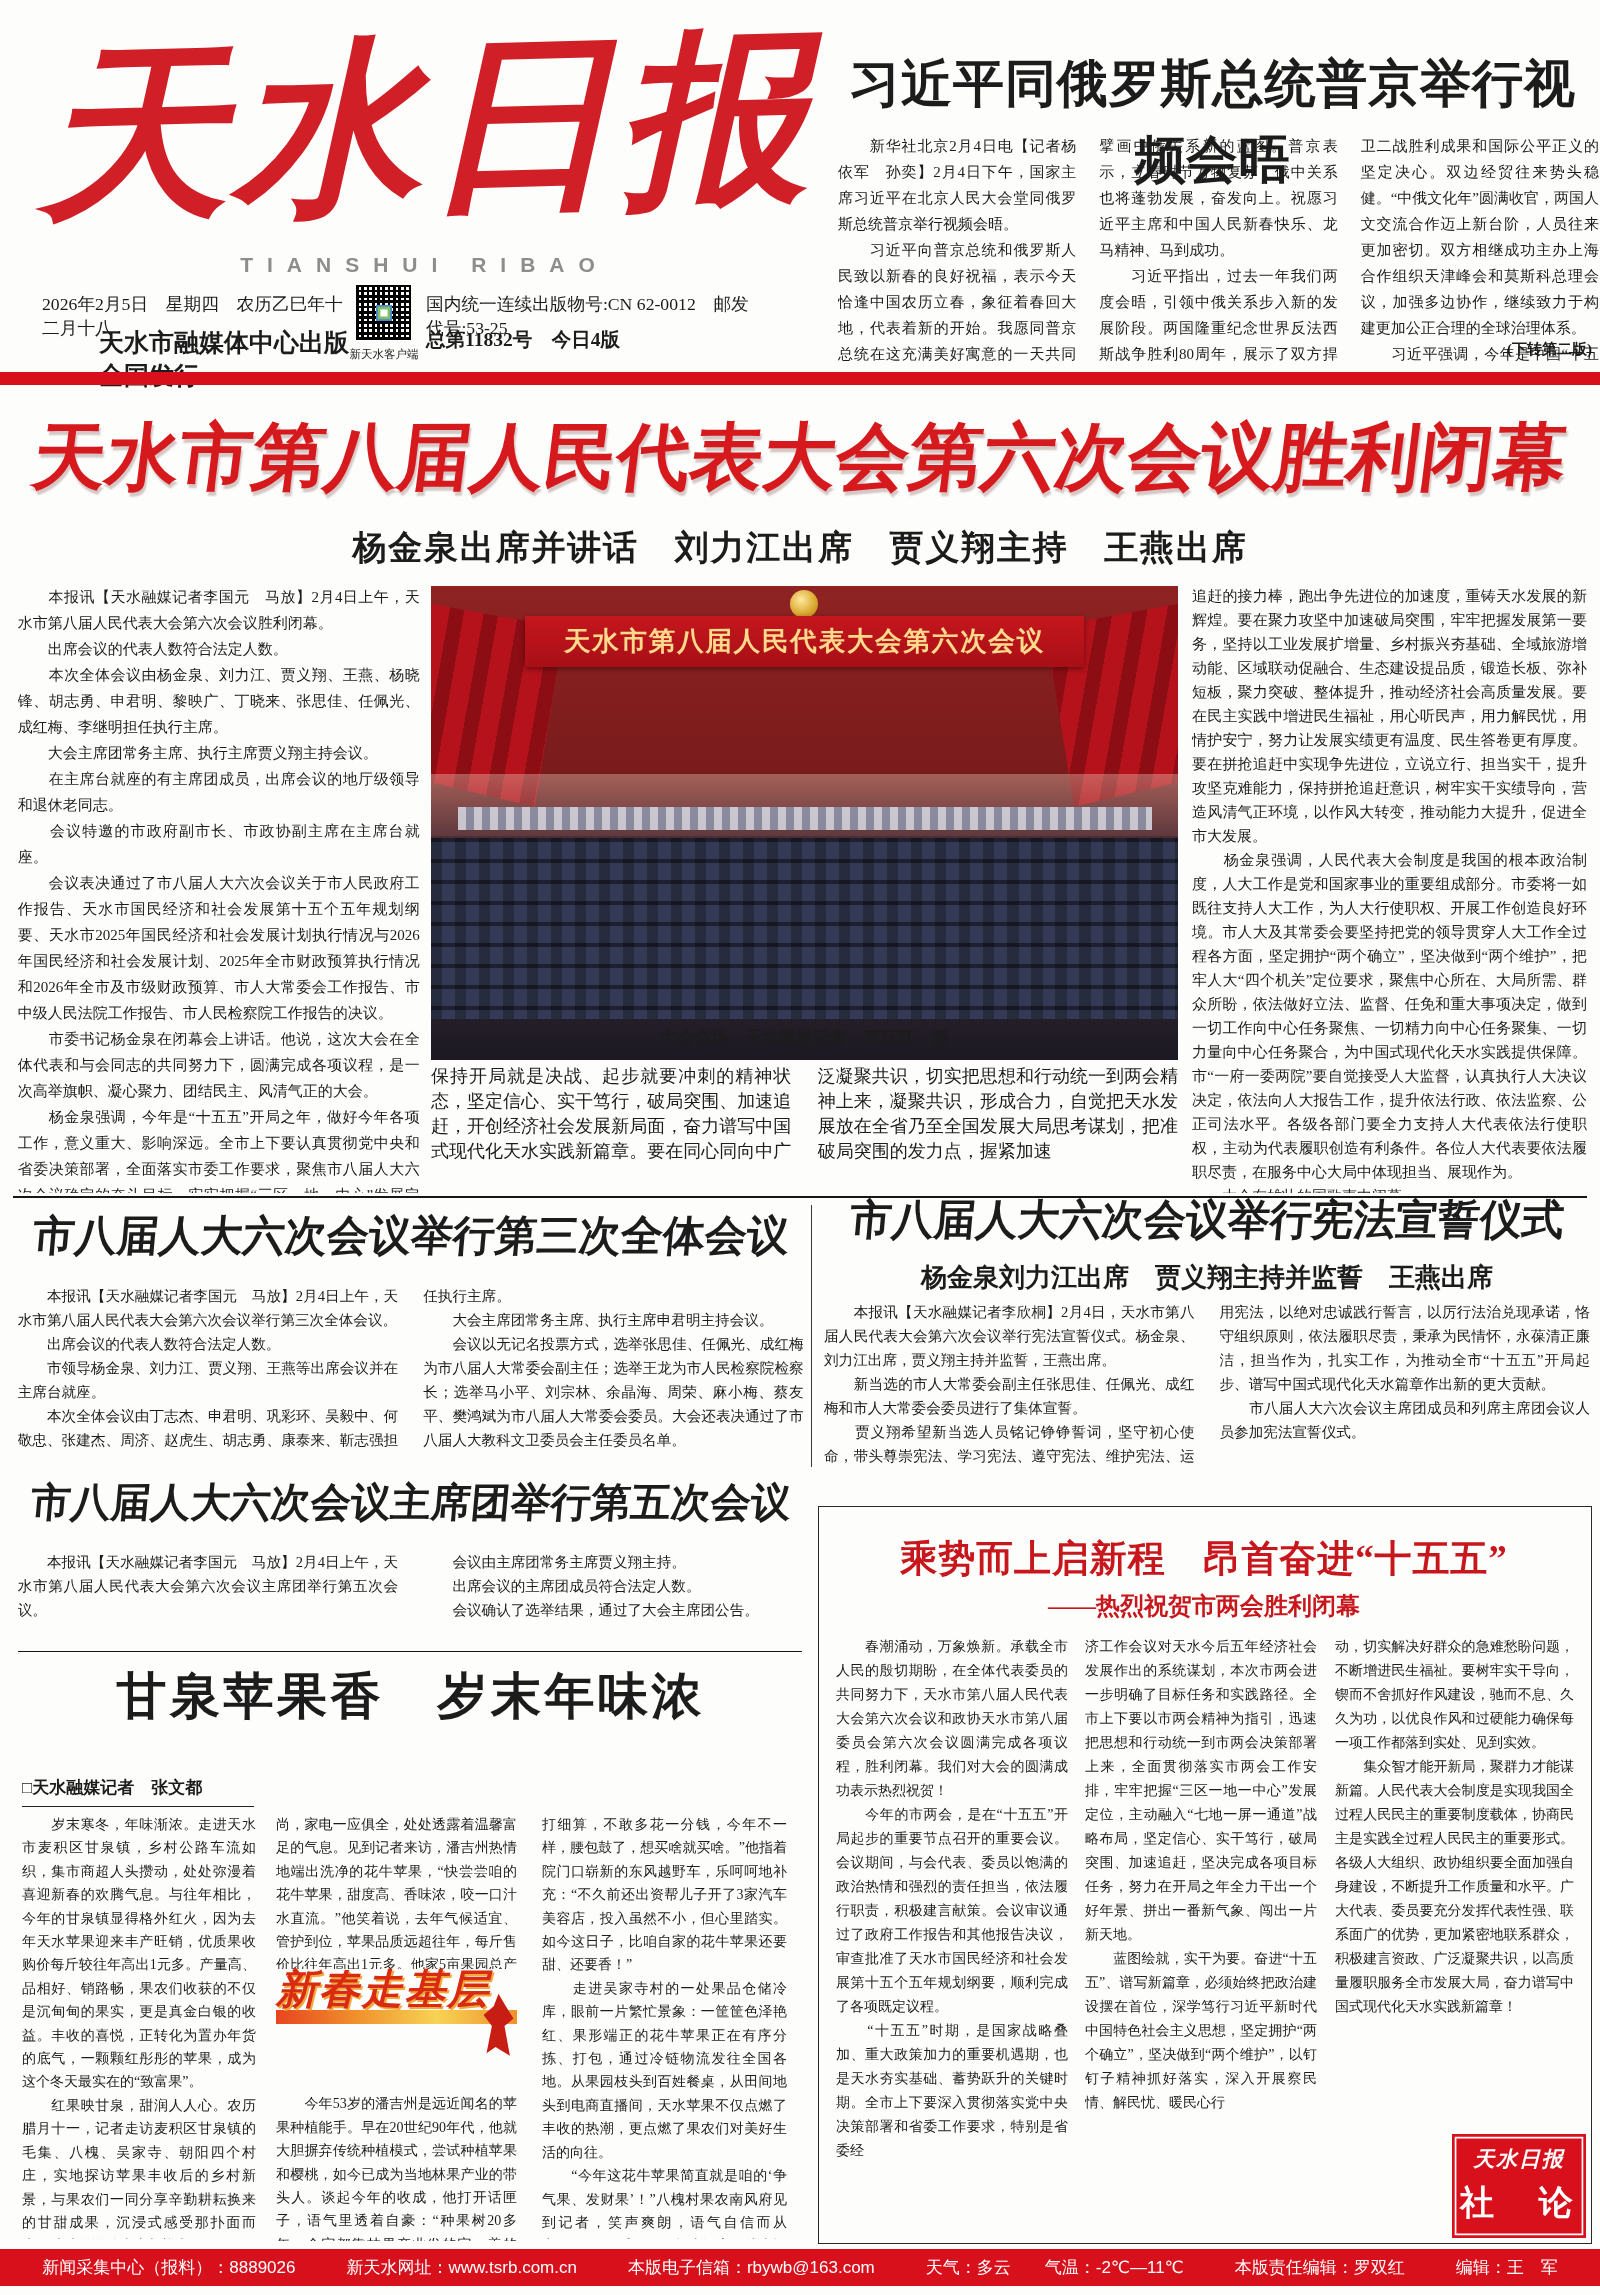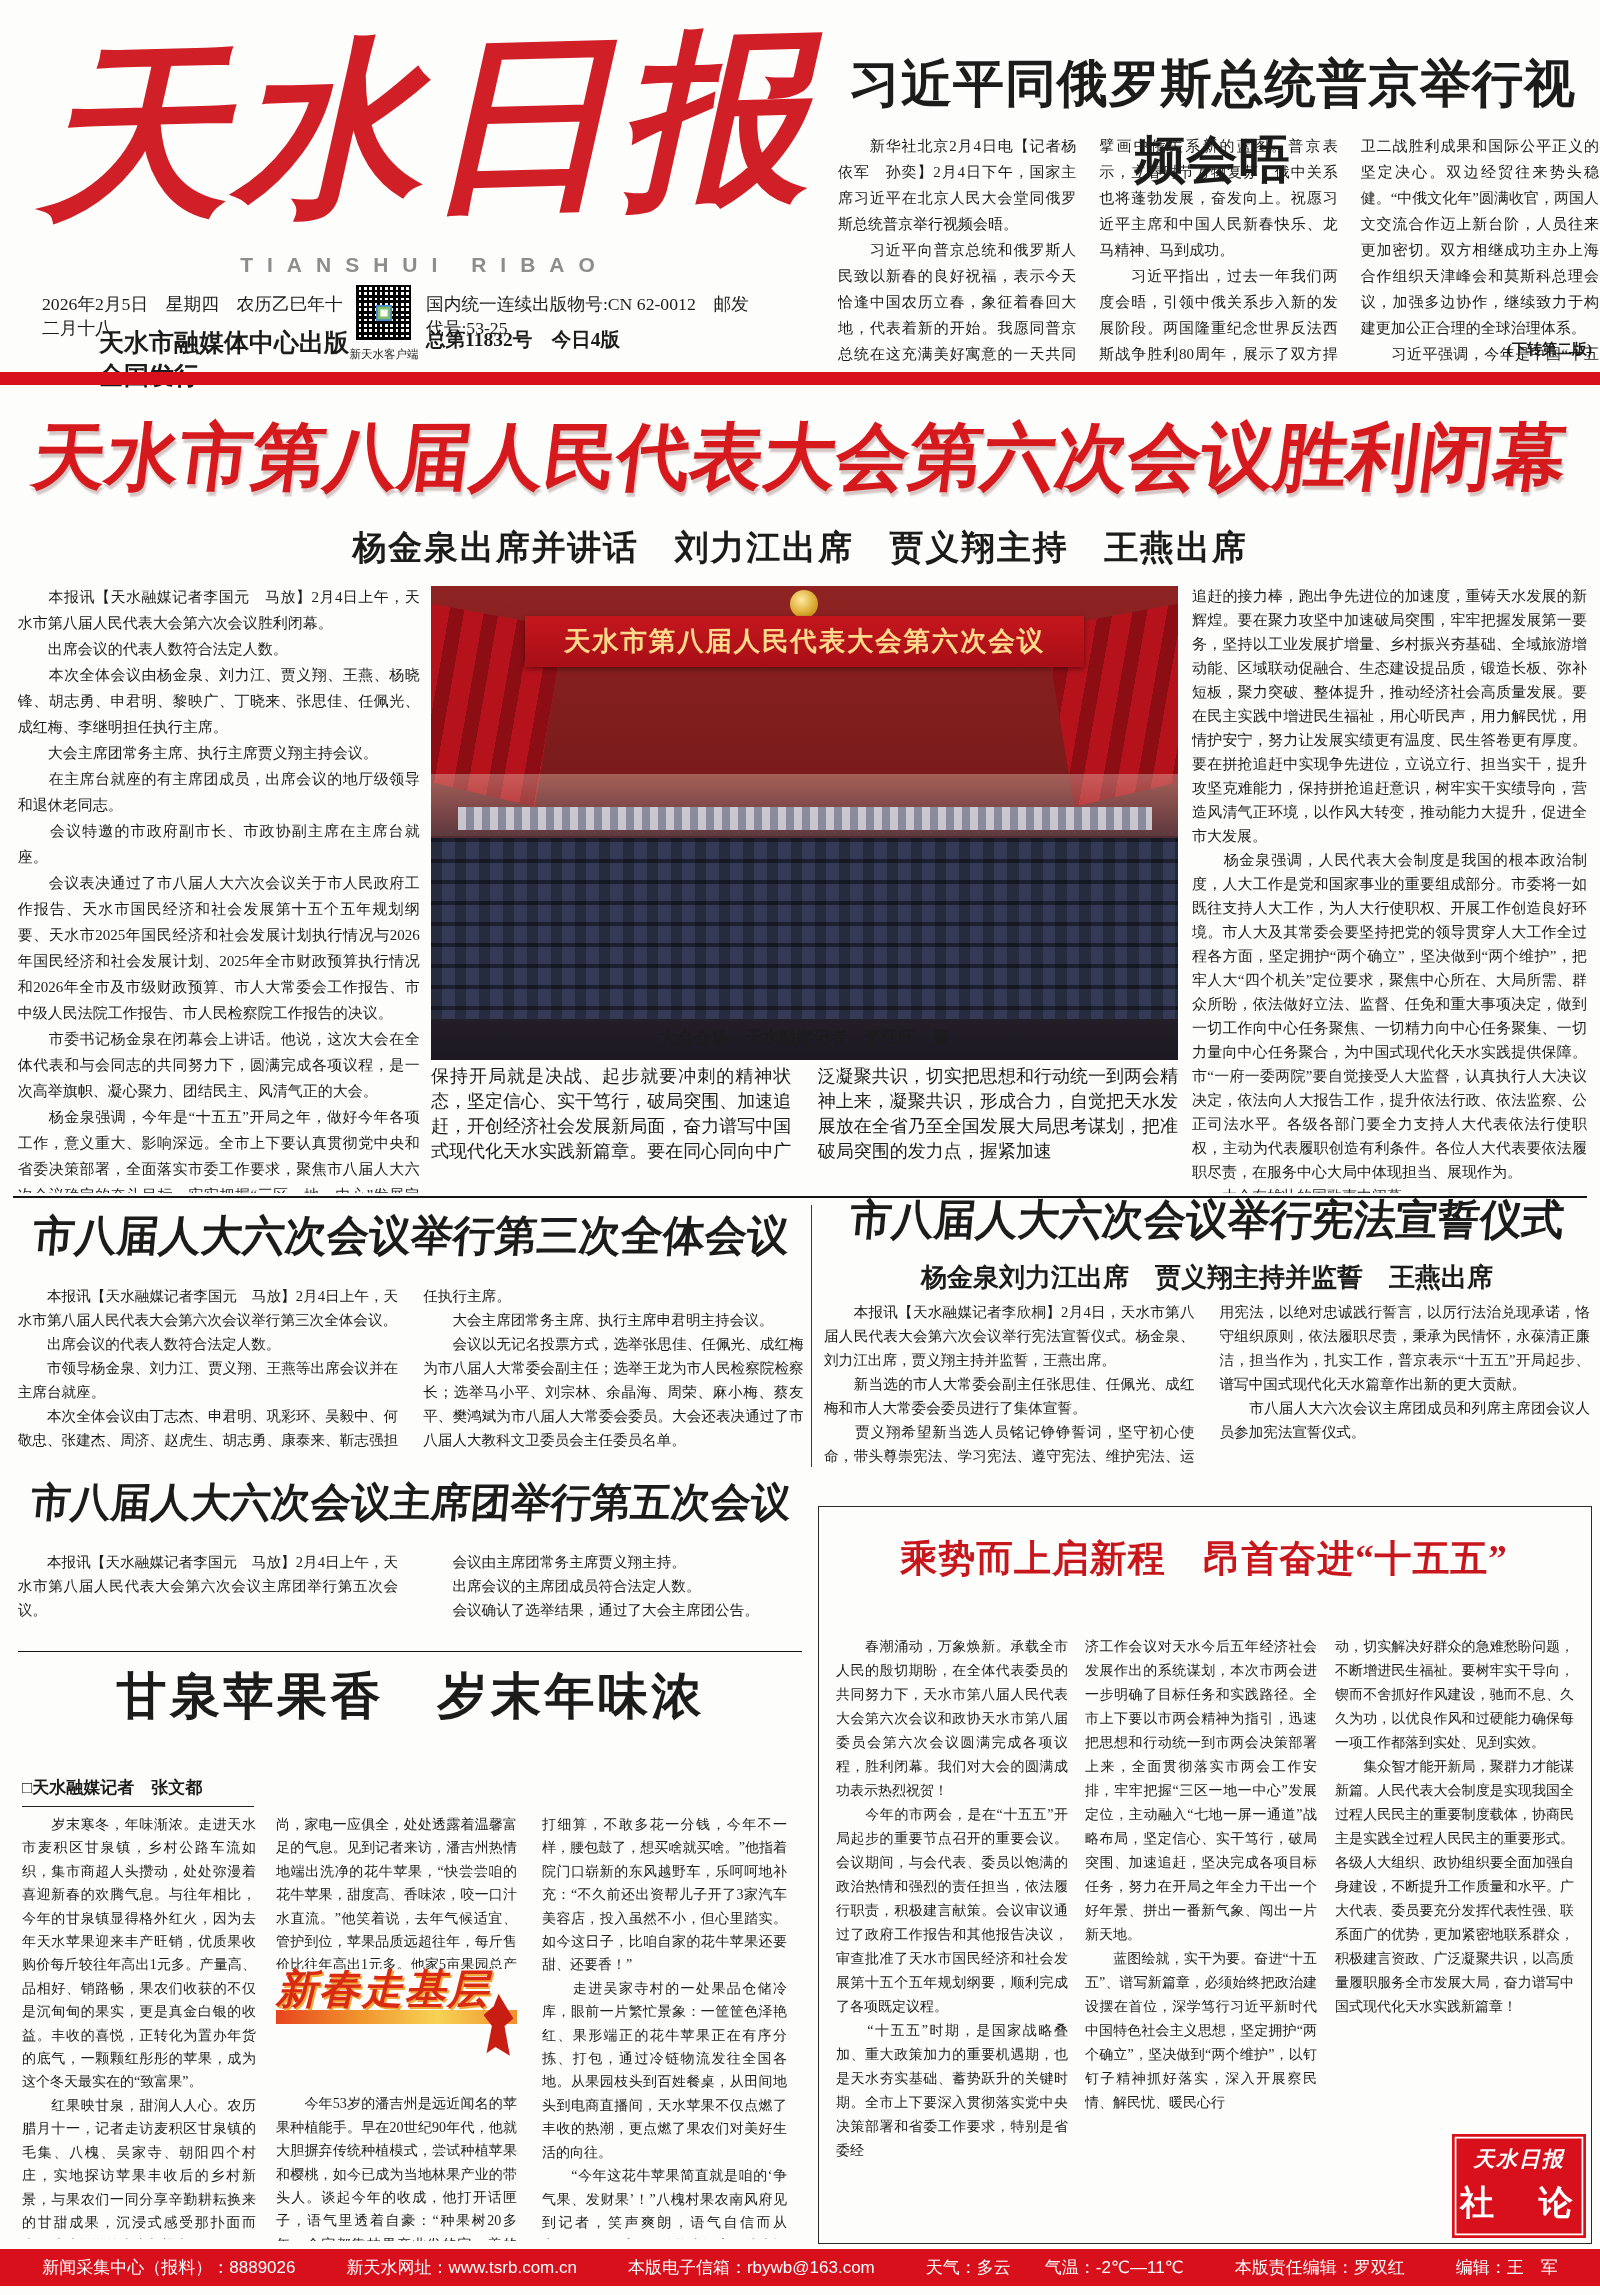--- a/index.html
+++ b/index.html
@@ -177,21 +177,21 @@
 　　本次全体会议由丁志杰、申君明、巩彩环、吴毅中、何敬忠、张建杰、周济、赵虎生、胡志勇、康泰来、靳志强担任执行主席。
 　　大会主席团常务主席、执行主席申君明主持会议。
 　　会议以无记名投票方式，选举张思佳、任佩光、成红梅为市八届人大常委会副主任；选举王龙为市人民检察院检察长；选举马小平、刘宗林、余晶海、周荣、麻小梅、蔡友平、樊鸿斌为市八届人大常委会委员。大会还表决通过了市八届人大教科文卫委员会主任委员名单。</div>
 
   <div class="abs vrule" style="left:811px;top:1205px;width:0.9px;height:262px;"></div>
 
   <div class="abs sec-headline oath-headline">市八届人大六次会议举行宪法宣誓仪式</div>
   <div class="abs oath-subhead">杨金泉刘力江出席　贾义翔主持并监誓　王燕出席</div>
   <div class="abs oath-body flow">　　本报讯【天水融媒记者李欣桐】2月4日，天水市第八届人民代表大会第六次会议举行宪法宣誓仪式。杨金泉、刘力江出席，贾义翔主持并监誓，王燕出席。
 　　新当选的市人大常委会副主任张思佳、任佩光、成红梅和市人大常委会委员进行了集体宣誓。
-　　贾义翔希望新当选人员铭记铮铮誓词，坚守初心使命，带头尊崇宪法、学习宪法、遵守宪法、维护宪法、运用宪法，以绝对忠诚践行誓言，以厉行法治兑现承诺，恪守组织原则，依法履职尽责，秉承为民情怀，永葆清正廉洁，担当作为，扎实工作，普京表示“十五五”开局起步、谱写中国式现代化天水篇章作出新的更大贡献。
+　　贾义翔希望新当选人员铭记铮铮誓词，坚守初心使命，带头尊崇宪法、学习宪法、遵守宪法、维护宪法、运用宪法，以绝对忠诚践行誓言，以厉行法治兑现承诺，恪守组织原则，依法履职尽责，秉承为民情怀，永葆清正廉洁，担当作为，扎实工作，为推动全市“十五五”开局起步、谱写中国式现代化天水篇章作出新的更大贡献。
 　　市八届人大六次会议主席团成员和列席主席团会议人员参加宪法宣誓仪式。</div>
 
   <div class="abs sec-headline presidium-headline">市八届人大六次会议主席团举行第五次会议</div>
   <div class="abs presidium-body flow">　　本报讯【天水融媒记者李国元　马放】2月4日上午，天水市第八届人民代表大会第六次会议主席团举行第五次会议。
 　　会议由主席团常务主席贾义翔主持。
 　　出席会议的主席团成员符合法定人数。
 　　会议确认了选举结果，通过了大会主席团公告。</div>
 
   <div class="abs hrule" style="left:17.7px;top:1651px;width:784px;height:0.9px;"></div>
 
@@ -208,20 +208,21 @@
       <div class="ny-badge-bar"></div>
     </div>
     <div class="flow" style="height:149px;">　　今年53岁的潘吉州是远近闻名的苹果种植能手。早在20世纪90年代，他就大胆摒弃传统种植模式，尝试种植苹果和樱桃，如今已成为当地林果产业的带头人。谈起今年的收成，他打开话匣子，语气里透着自豪：“种果树20多年，全家都靠林果产业发的家、盖的房。以前过年办年货，得精</div>
   </div>
   <div class="abs apple-col apple-c3 flow">打细算，不敢多花一分钱，今年不一样，腰包鼓了，想买啥就买啥。”他指着院门口崭新的东风越野车，乐呵呵地补充：“不久前还出资帮儿子开了3家汽车美容店，投入虽然不小，但心里踏实。如今这日子，比咱自家的花牛苹果还要甜、还要香！”
 　　走进吴家寺村的一处果品仓储冷库，眼前一片繁忙景象：一筐筐色泽艳红、果形端正的花牛苹果正在有序分拣、打包，通过冷链物流发往全国各地。从果园枝头到百姓餐桌，从田间地头到电商直播间，天水苹果不仅点燃了丰收的热潮，更点燃了果农们对美好生活的向往。
 　　“今年这花牛苹果简直就是咱的‘争气果、发财果’！”八槐村果农南风府见到记者，笑声爽朗，语气自信而从容。“果子品质好，价格也漂亮，线上订单接不停，外地客商排着队等货。一亩地比往年多挣四五千块，家家户户都赚得盆满钵满，今年肯定是个热热闹闹的肥年！”(下转第二版)</div>
 
   <div class="abs editorial-box"></div>
   <div class="abs editorial-headline">乘势而上启新程　昂首奋进“十五五”</div>
+  <div class="abs editorial-subhead">——热烈祝贺市两会胜利闭幕</div>
   <div class="abs ed-col ed-c1 flow">　　春潮涌动，万象焕新。承载全市人民的殷切期盼，在全体代表委员的共同努力下，天水市第八届人民代表大会第六次会议和政协天水市第八届委员会第六次会议圆满完成各项议程，胜利闭幕。我们对大会的圆满成功表示热烈祝贺！
 　　今年的市两会，是在“十五五”开局起步的重要节点召开的重要会议。会议期间，与会代表、委员以饱满的政治热情和强烈的责任担当，依法履行职责，积极建言献策。会议审议通过了政府工作报告和其他报告决议，审查批准了天水市国民经济和社会发展第十五个五年规划纲要，顺利完成了各项既定议程。
 　　“十五五”时期，是国家战略叠加、重大政策加力的重要机遇期，也是天水夯实基础、蓄势跃升的关键时期。全市上下要深入贯彻落实党中央决策部署和省委工作要求，特别是省委经</div>
   <div class="abs ed-col ed-c2 flow">济工作会议对天水今后五年经济社会发展作出的系统谋划，本次市两会进一步明确了目标任务和实践路径。全市上下要以市两会精神为指引，迅速把思想和行动统一到市两会决策部署上来，全面贯彻落实市两会工作安排，牢牢把握“三区一地一中心”发展定位，主动融入“七地一屏一通道”战略布局，坚定信心、实干笃行，破局突围、加速追赶，坚决完成各项目标任务，努力在开局之年全力干出一个好年景、拼出一番新气象、闯出一片新天地。
 　　蓝图绘就，实干为要。奋进“十五五”、谱写新篇章，必须始终把政治建设摆在首位，深学笃行习近平新时代中国特色社会主义思想，坚定拥护“两个确立”，坚决做到“两个维护”，以钉钉子精神抓好落实，深入开展察民情、解民忧、暖民心行</div>
   <div class="abs ed-col ed-c3 flow">动，切实解决好群众的急难愁盼问题，不断增进民生福祉。要树牢实干导向，锲而不舍抓好作风建设，驰而不息、久久为功，以优良作风和过硬能力确保每一项工作都落到实处、见到实效。
 　　集众智才能开新局，聚群力才能谋新篇。人民代表大会制度是实现我国全过程人民民主的重要制度载体，协商民主是实践全过程人民民主的重要形式。各级人大组织、政协组织要全面加强自身建设，不断提升工作质量和水平。广大代表、委员要充分发挥代表性强、联系面广的优势，更加紧密地联系群众，积极建言资政、广泛凝聚共识，以高质量履职服务全市发展大局，奋力谱写中国式现代化天水实践新篇章！</div>
   <div class="abs ed-badge">
     <div class="bp">天水日报</div>
     <div class="bl">社　论</div>

